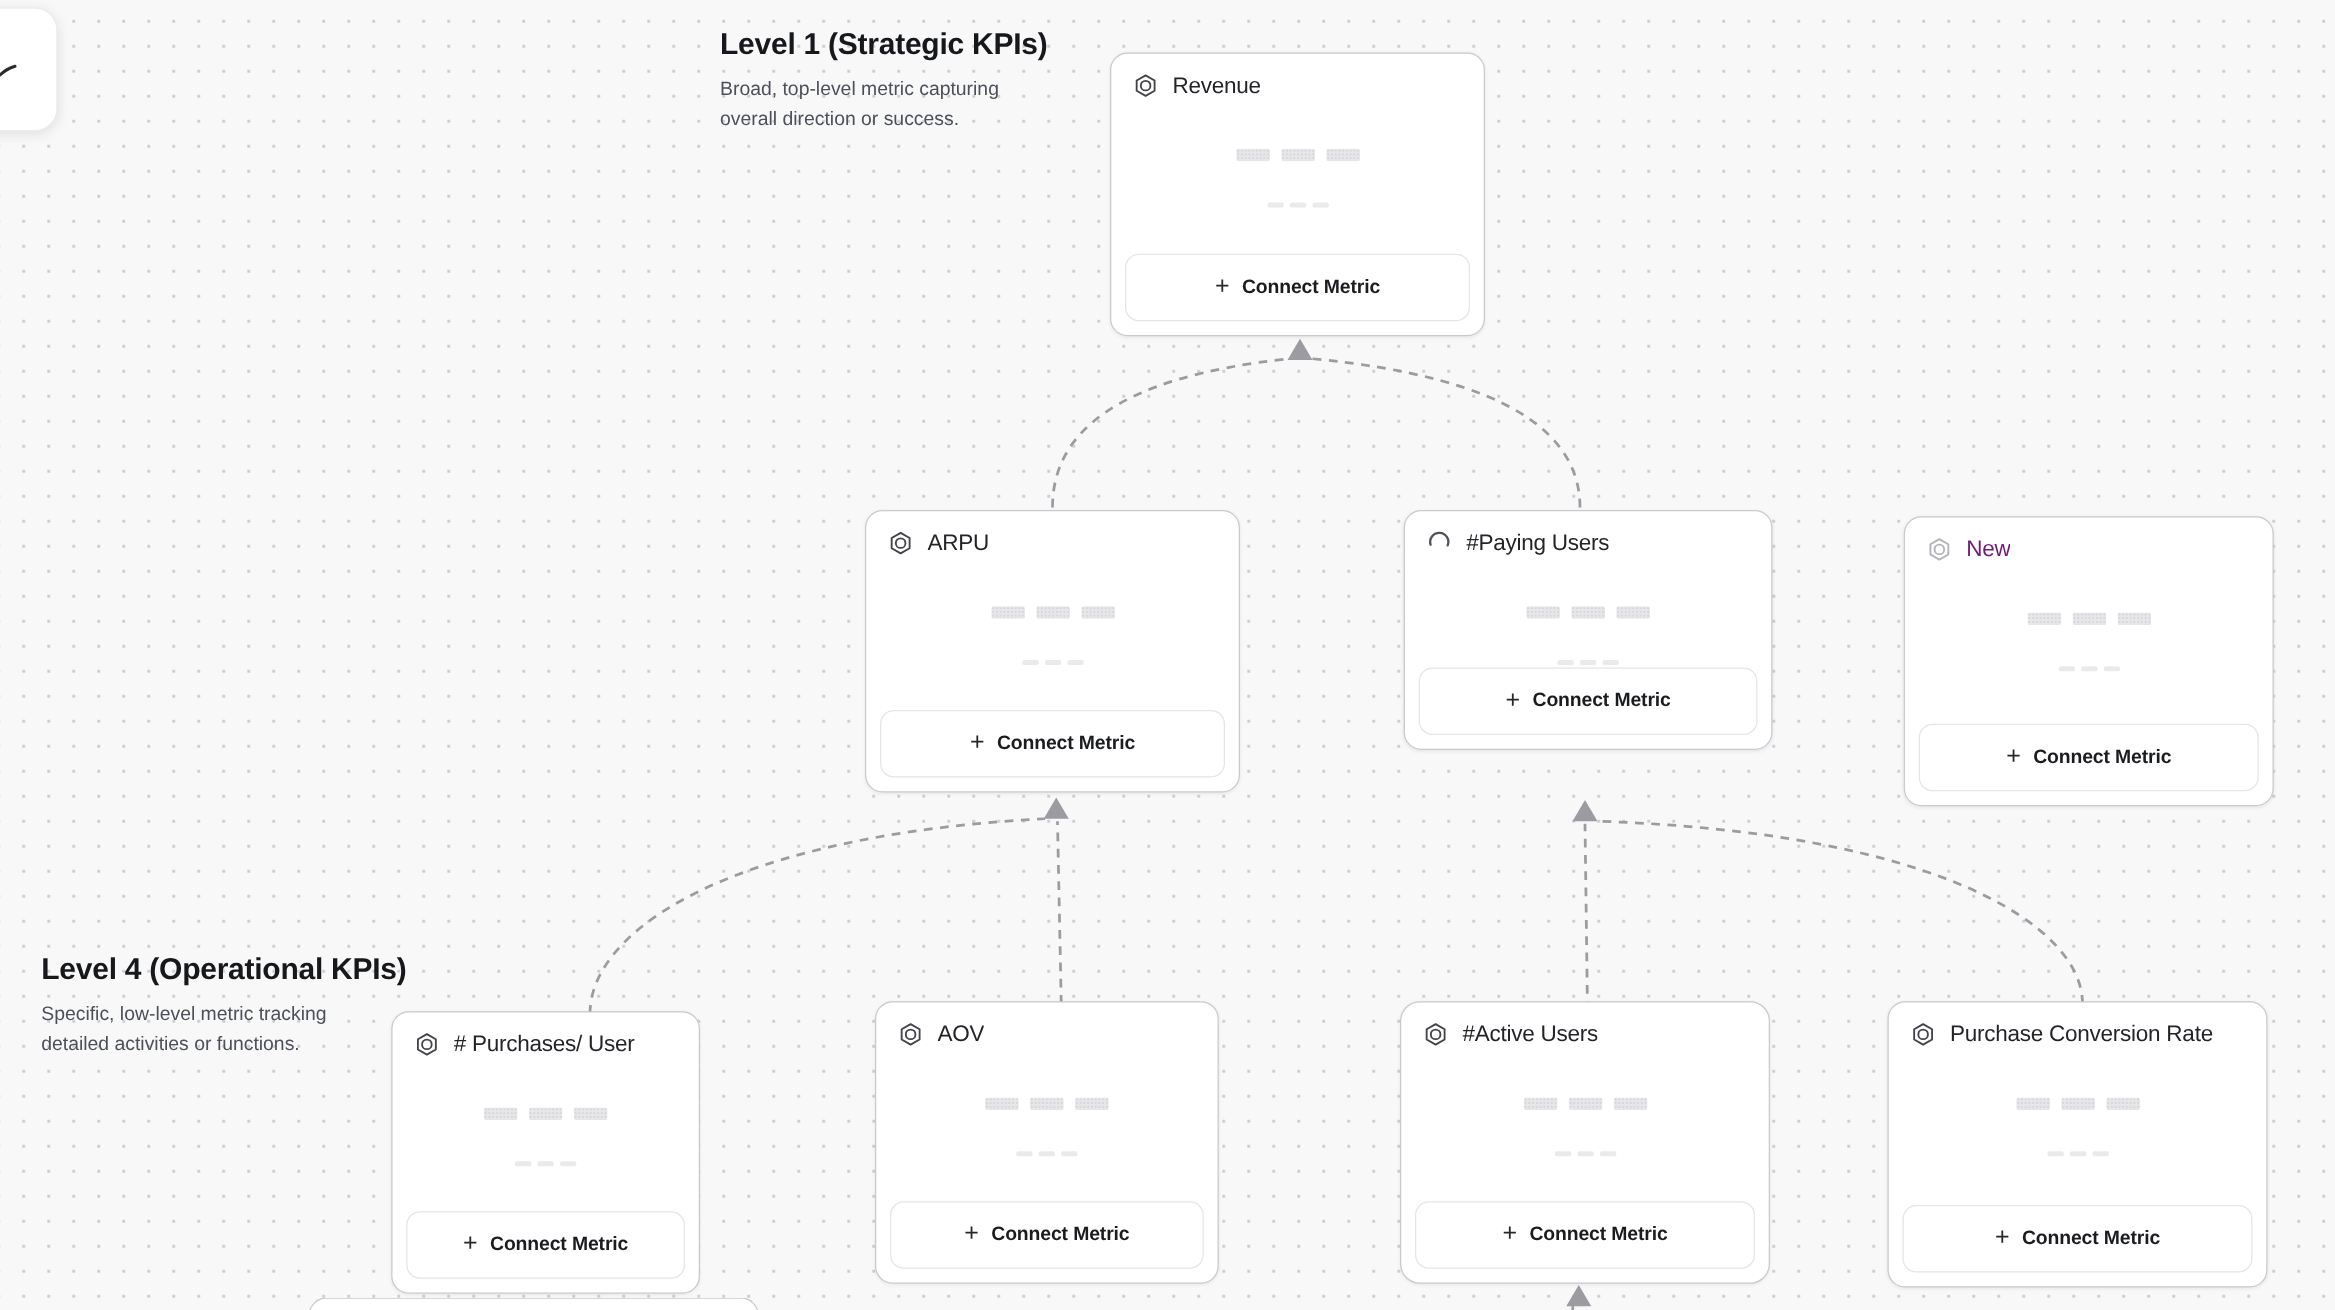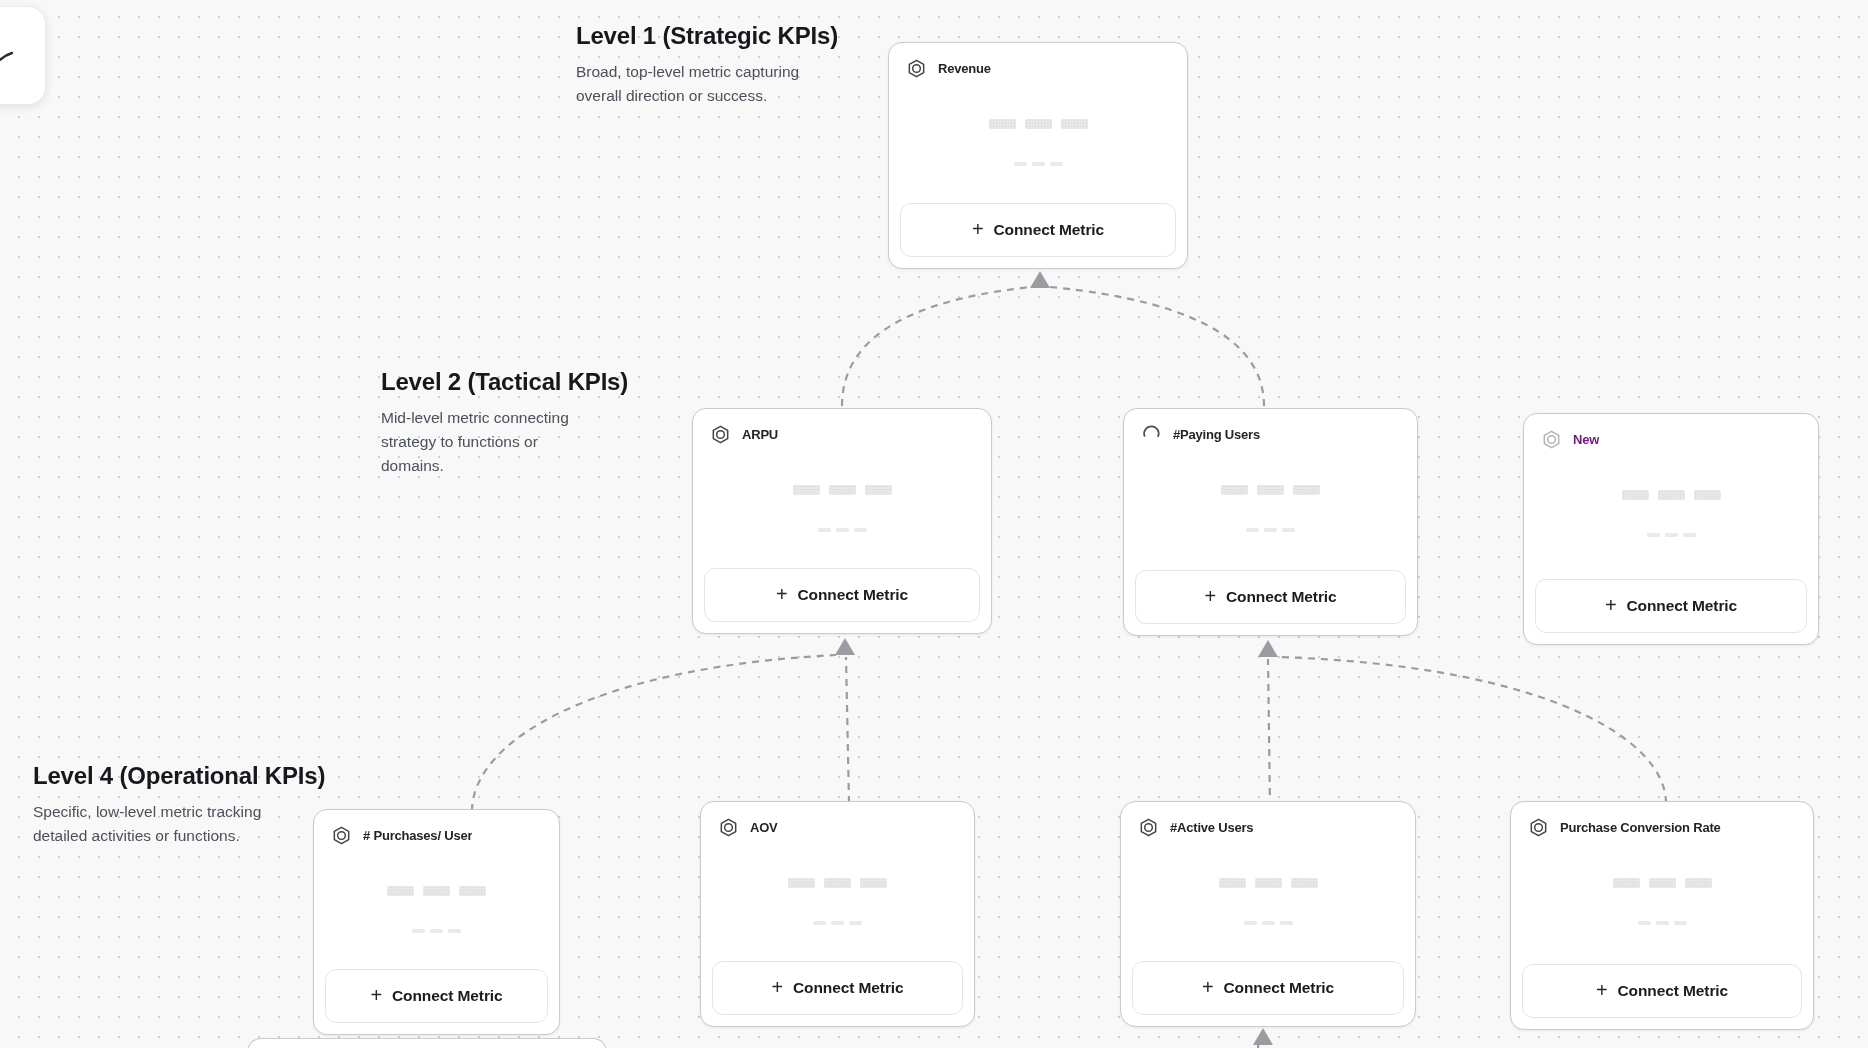--- a/index.html
+++ b/index.html
@@ -45,21 +45,21 @@
     background:#fff;border:1px solid #c9c9ce;border-radius:14px;
     box-shadow:0 1px 3px rgba(16,24,40,.07);
     box-sizing:border-box;
   }
   .card-head{
     position:absolute;top:15px;left:17px;right:12px;
     display:flex;align-items:center;gap:11px;
   }
   .icon{display:inline-flex;color:#43434a;flex:0 0 auto;}
   .card-title{
-    font-size:13px;font-weight:700;color:#232428;letter-spacing:-.2px;
+    font-size:18px;font-weight:400;color:#232428;letter-spacing:-.2px;
     white-space:nowrap;overflow:hidden;
   }
   .card.muted .card-title{color:#701a75;}
   .card.muted .icon{color:#b2b2ba;}
   .bars,.dashes{
     position:absolute;left:0;right:0;display:flex;justify-content:center;
   }
   .bars{top:76px;gap:9px;}
   .bars i{
     width:27px;height:10px;border-radius:2px;
@@ -106,24 +106,20 @@
   <div class="corner-panel">
     <svg width="18" height="18" viewBox="0 0 18 18">
       <path d="M1 13 C5 9 8 7.5 13 6" fill="none" stroke="#2b2b2e" stroke-width="2.4" stroke-linecap="round"></path>
     </svg>
   </div>
 
   <div class="level level-1">
     <h2>Level 1 (Strategic KPIs)</h2>
     <p>Broad, top-level metric capturing overall direction or success.</p>
   </div>
-  <div class="level level-2">
-    <h2>Level 2 (Tactical KPIs)</h2>
-    <p>Mid-level metric connecting strategy to functions or domains.</p>
-  </div>
   <div class="level level-3">
     <h2>Level 4 (Operational KPIs)</h2>
     <p>Specific, low-level metric tracking detailed activities or functions.</p>
   </div>
 
   <div class="card" style="left:888px;top:42px;width:300px;height:227px;">
     <div class="card-head">
       <span class="icon">
         <svg width="21" height="21" viewBox="0 0 24 24" fill="none" stroke="currentColor" stroke-width="1.7" stroke-linejoin="round">
           <path d="M12 2.6 L20.2 7.3 V16.7 L12 21.4 L3.8 16.7 V7.3 Z"></path>
@@ -167,21 +163,21 @@
         <i></i>
         <i></i>
         <i></i>
       </div>
     <button class="connect-btn">
       <span class="plus">+</span>
       <span>Connect Metric</span>
     </button>
   </div>
 
-  <div class="card" style="left:1123px;top:408px;width:295px;height:228px;">
+  <div class="card" style="left:1123px;top:408px;width:295px;height:192px;">
     <div class="card-head">
       <span class="icon">
         <svg width="21" height="21" viewBox="0 0 24 24" fill="none" stroke="#52525b" stroke-width="2.1" stroke-linecap="round">
           <path d="M4 13.5 A 8.3 8.3 0 1 1 19.6 14"></path>
         </svg>
       </span>
       <span class="card-title">#Paying Users</span>
     </div>
     <div class="bars">
         <i></i>

